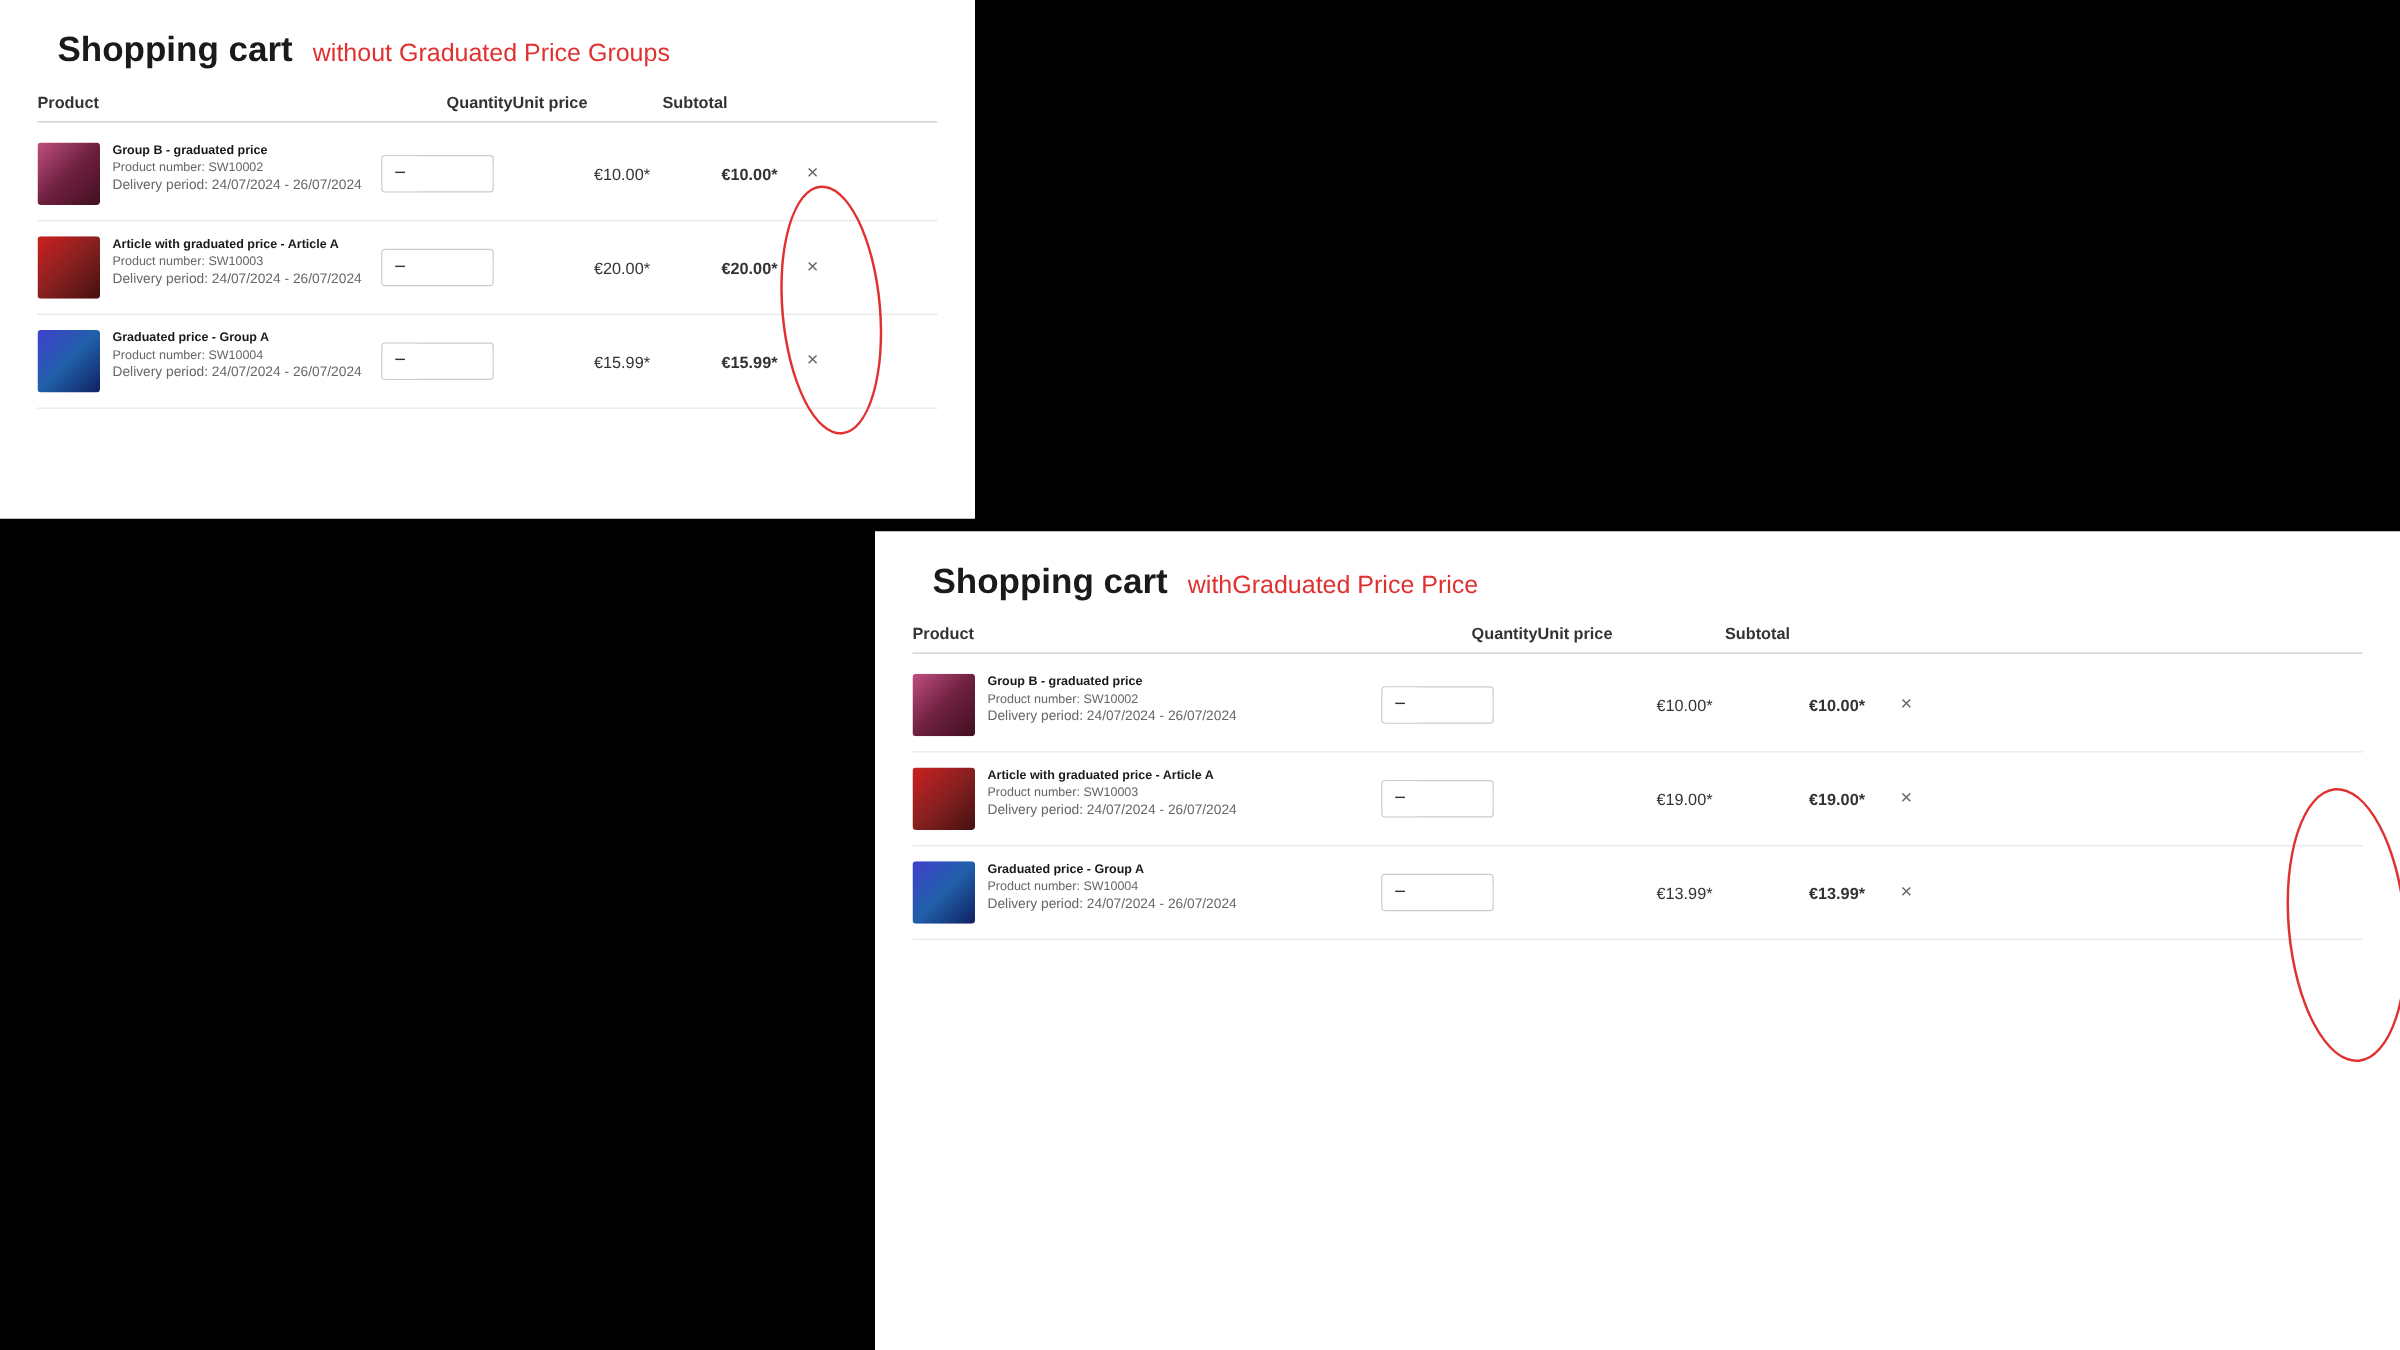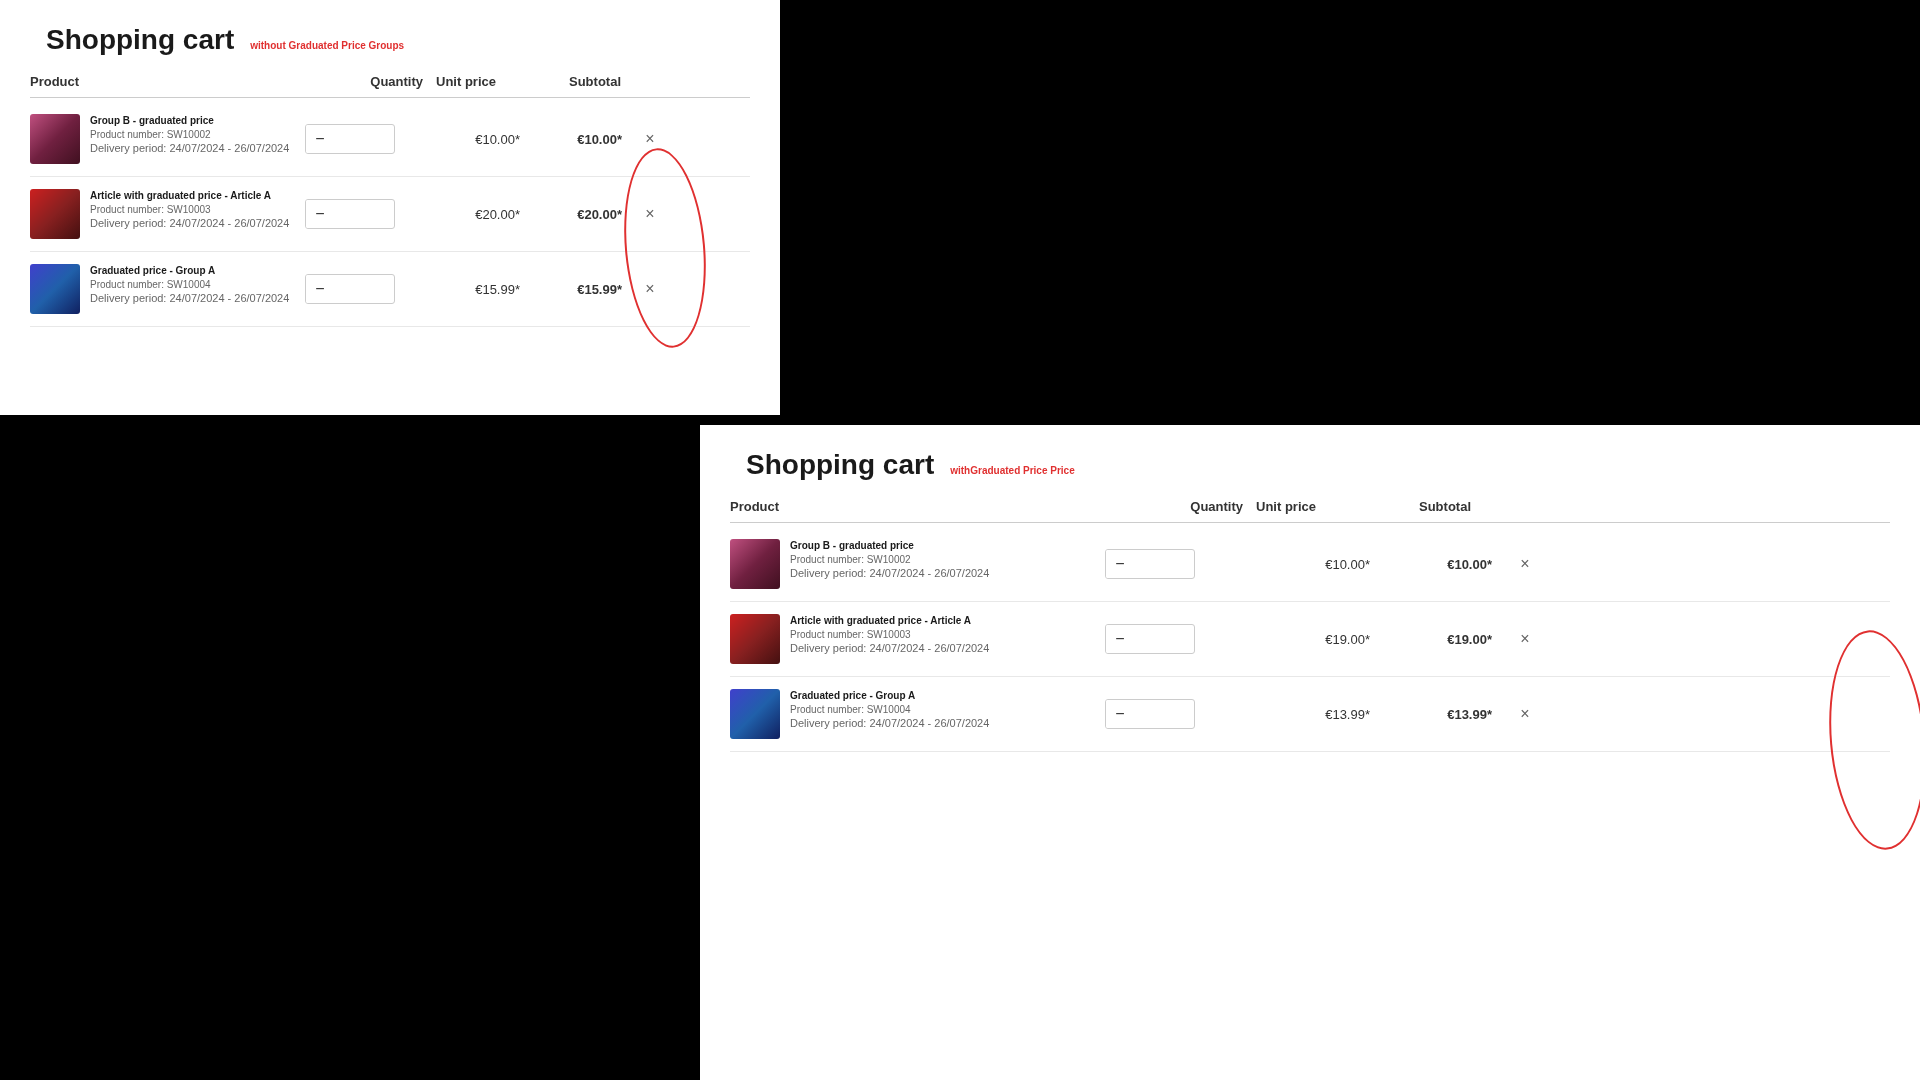--- a/index.html
+++ b/index.html
@@ -40,31 +40,30 @@
     }
 
     .panel-title {
       font-size: 28px;
       font-weight: 700;
       color: #1a1a1a;
       margin-left: 16px;
     }
 
     .panel-subtitle {
-      font-size: 10px;
+      font-size: 20px;
       color: #e03030;
-      font-weight: 700;
+      font-weight: 400;
     }
 
     .table-header {
       display: grid;
       border-bottom: 1px solid #ccc;
       padding-bottom: 8px;
       margin-bottom: 4px;
-      gap: 13px;
     }
 
     .top-left .table-header {
       grid-template-columns: 260px 120px 120px 100px 40px;
     }
 
     .bottom-right .table-header {
       grid-template-columns: 340px 160px 150px 120px 50px;
     }
 

